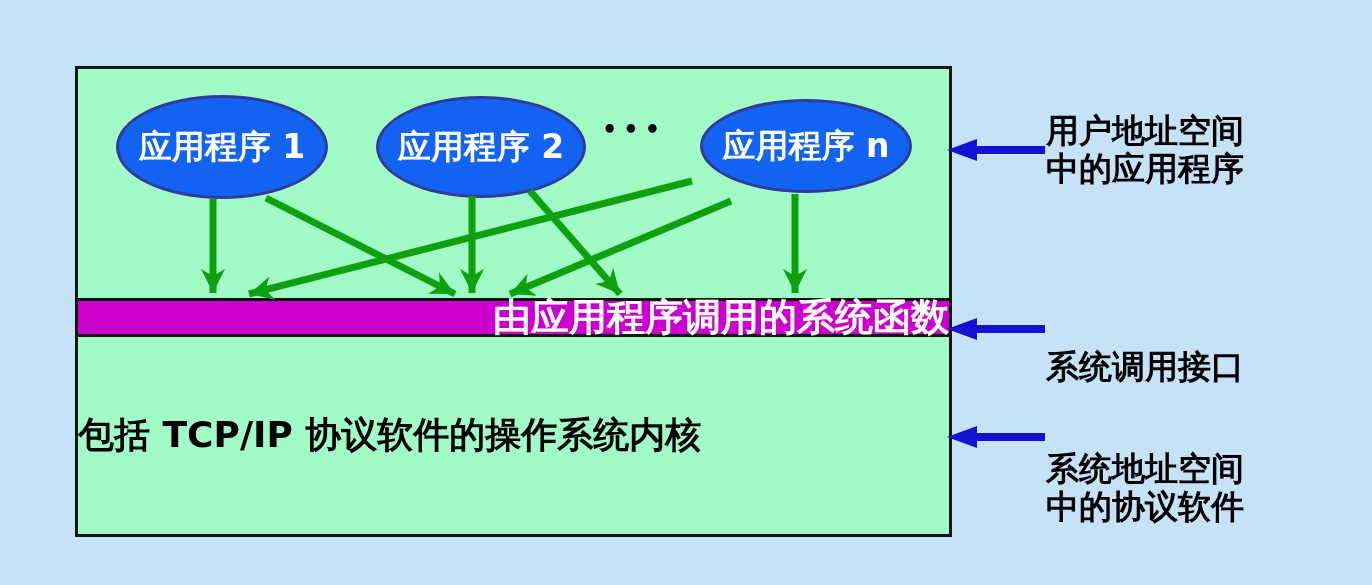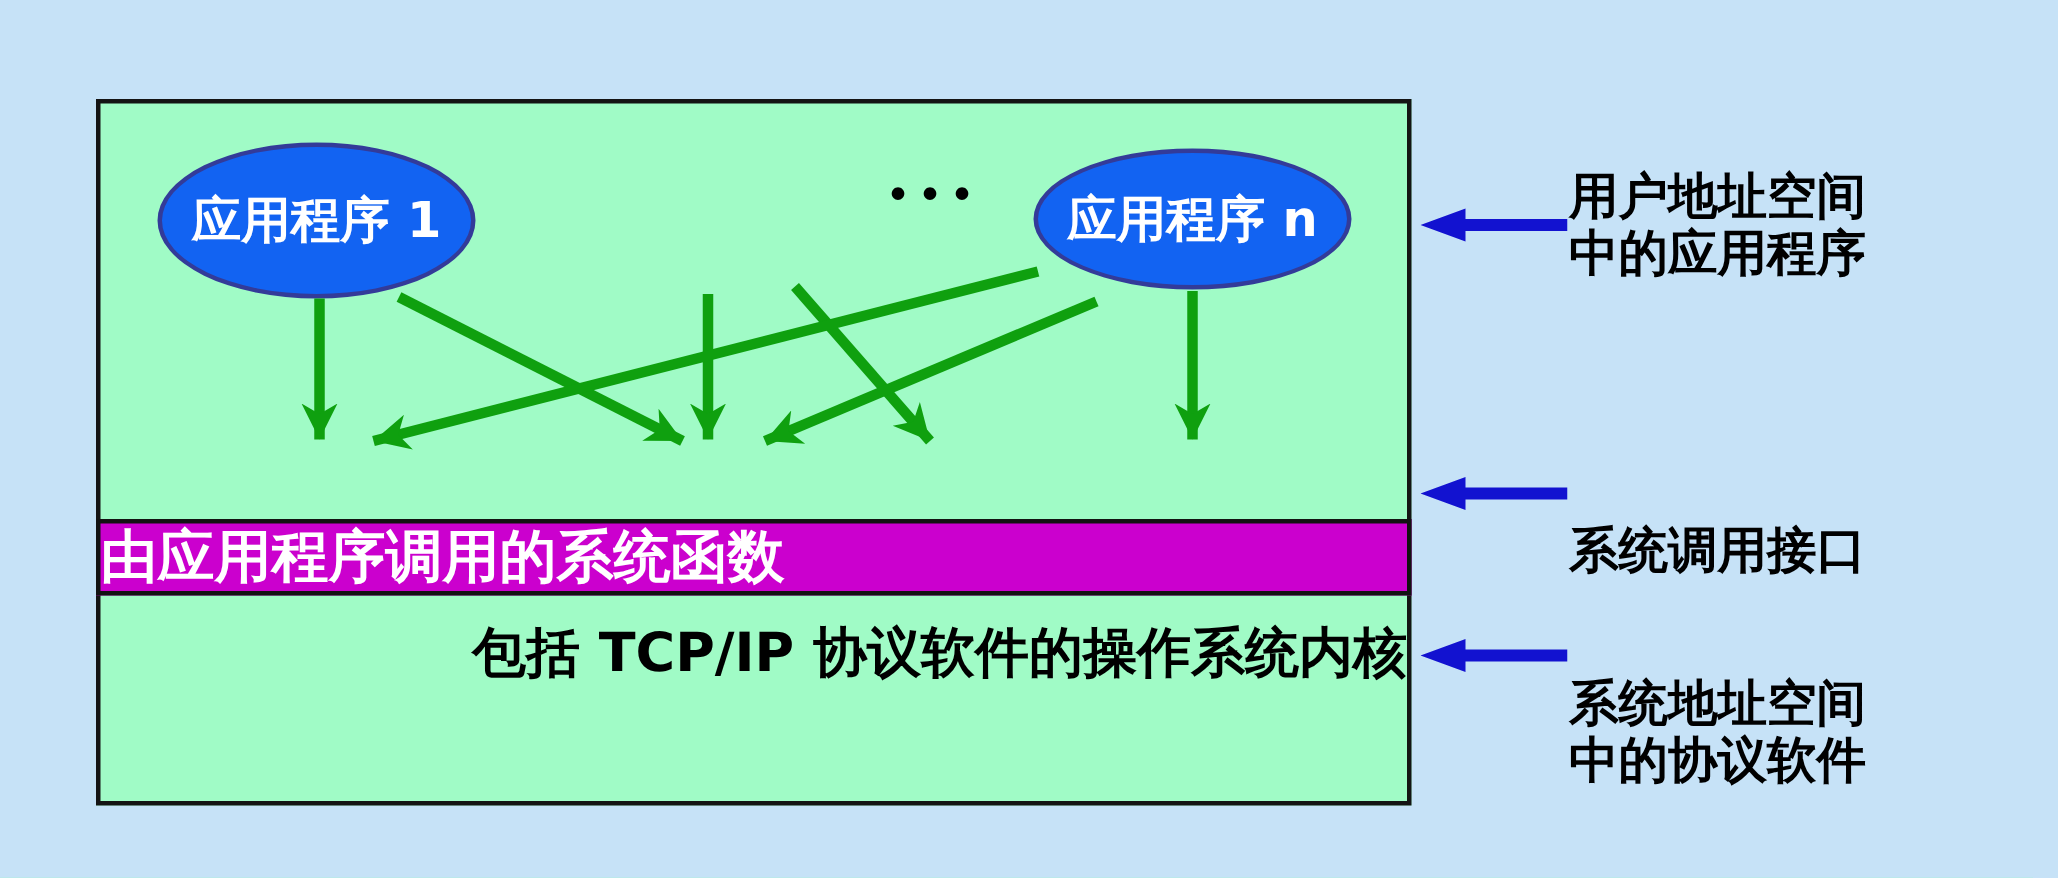--- a/index.html
+++ b/index.html
@@ -10,21 +10,21 @@
   .canvas {
     position: relative;
     width: 1372px;
     height: 585px;
     background: #C6E2F7;
     overflow: hidden;
   }
   
   .os-box {
     position: absolute;
-    left: 64px; top: 66px;
+    left: 75px; top: 66px;
     width: 877px; height: 471px;
     background: #A0FBC6;
     border: 3px solid #141414;
     box-sizing: border-box;
   }
   .app-ellipse {
     position: absolute;
     border-radius: 50%;
     background: #1263F2;
     border: 3px solid #333B99;
@@ -47,45 +47,43 @@
     line-height: 30px;
     text-align: center;
     font-size: 24px;
     font-weight: bold;
     letter-spacing: 6px;
     color: #000000;
   }
   .syscall-bar {
     position: absolute;
     left: -3px; right: -3px;
-    top: 229px; height: 51px;
+    top: 229px; height: 39px;
     background: #CB00CE;
     border: 3px solid #121212;
     box-sizing: border-box;
     display: flex;
     align-items: center;
-    justify-content: flex-start;
-    margin-top: 48px;
+    justify-content: flex-end;
   }
   .syscall-bar span {
     color: #FFFFFF;
     font-size: 38px;
     font-weight: bold;
     white-space: nowrap;
   }
   .kernel-label {
     position: absolute;
     left: 0; right: 0;
     top: 342px;
-    text-align: right;
+    text-align: left;
     font-size: 36px;
     font-weight: bold;
     color: #000000;
     white-space: nowrap;
-    padding-left: 32px;
   }
   .arrows-layer {
     position: absolute;
     left: 0; top: 0;
     width: 1372px; height: 585px;
     pointer-events: none;
   }
   .annotation-arrow {
     position: absolute;
     width: 98px; height: 24px;
@@ -109,20 +107,23 @@
 </style>
 </head>
 <body>
 
 <div class="canvas">
 
   <div class="os-box">
 
     <div class="app-ellipse e1">
       <span>应用程序 1</span>
+    </div>
+    <div class="app-ellipse e2">
+      <span>应用程序 2</span>
     </div>
     <div class="app-ellipse e3">
       <span>应用程序 n</span>
     </div>
 
     <div class="dots">•••</div>
 
     <div class="syscall-bar">
       <span>由应用程序调用的系统函数</span>
     </div>

